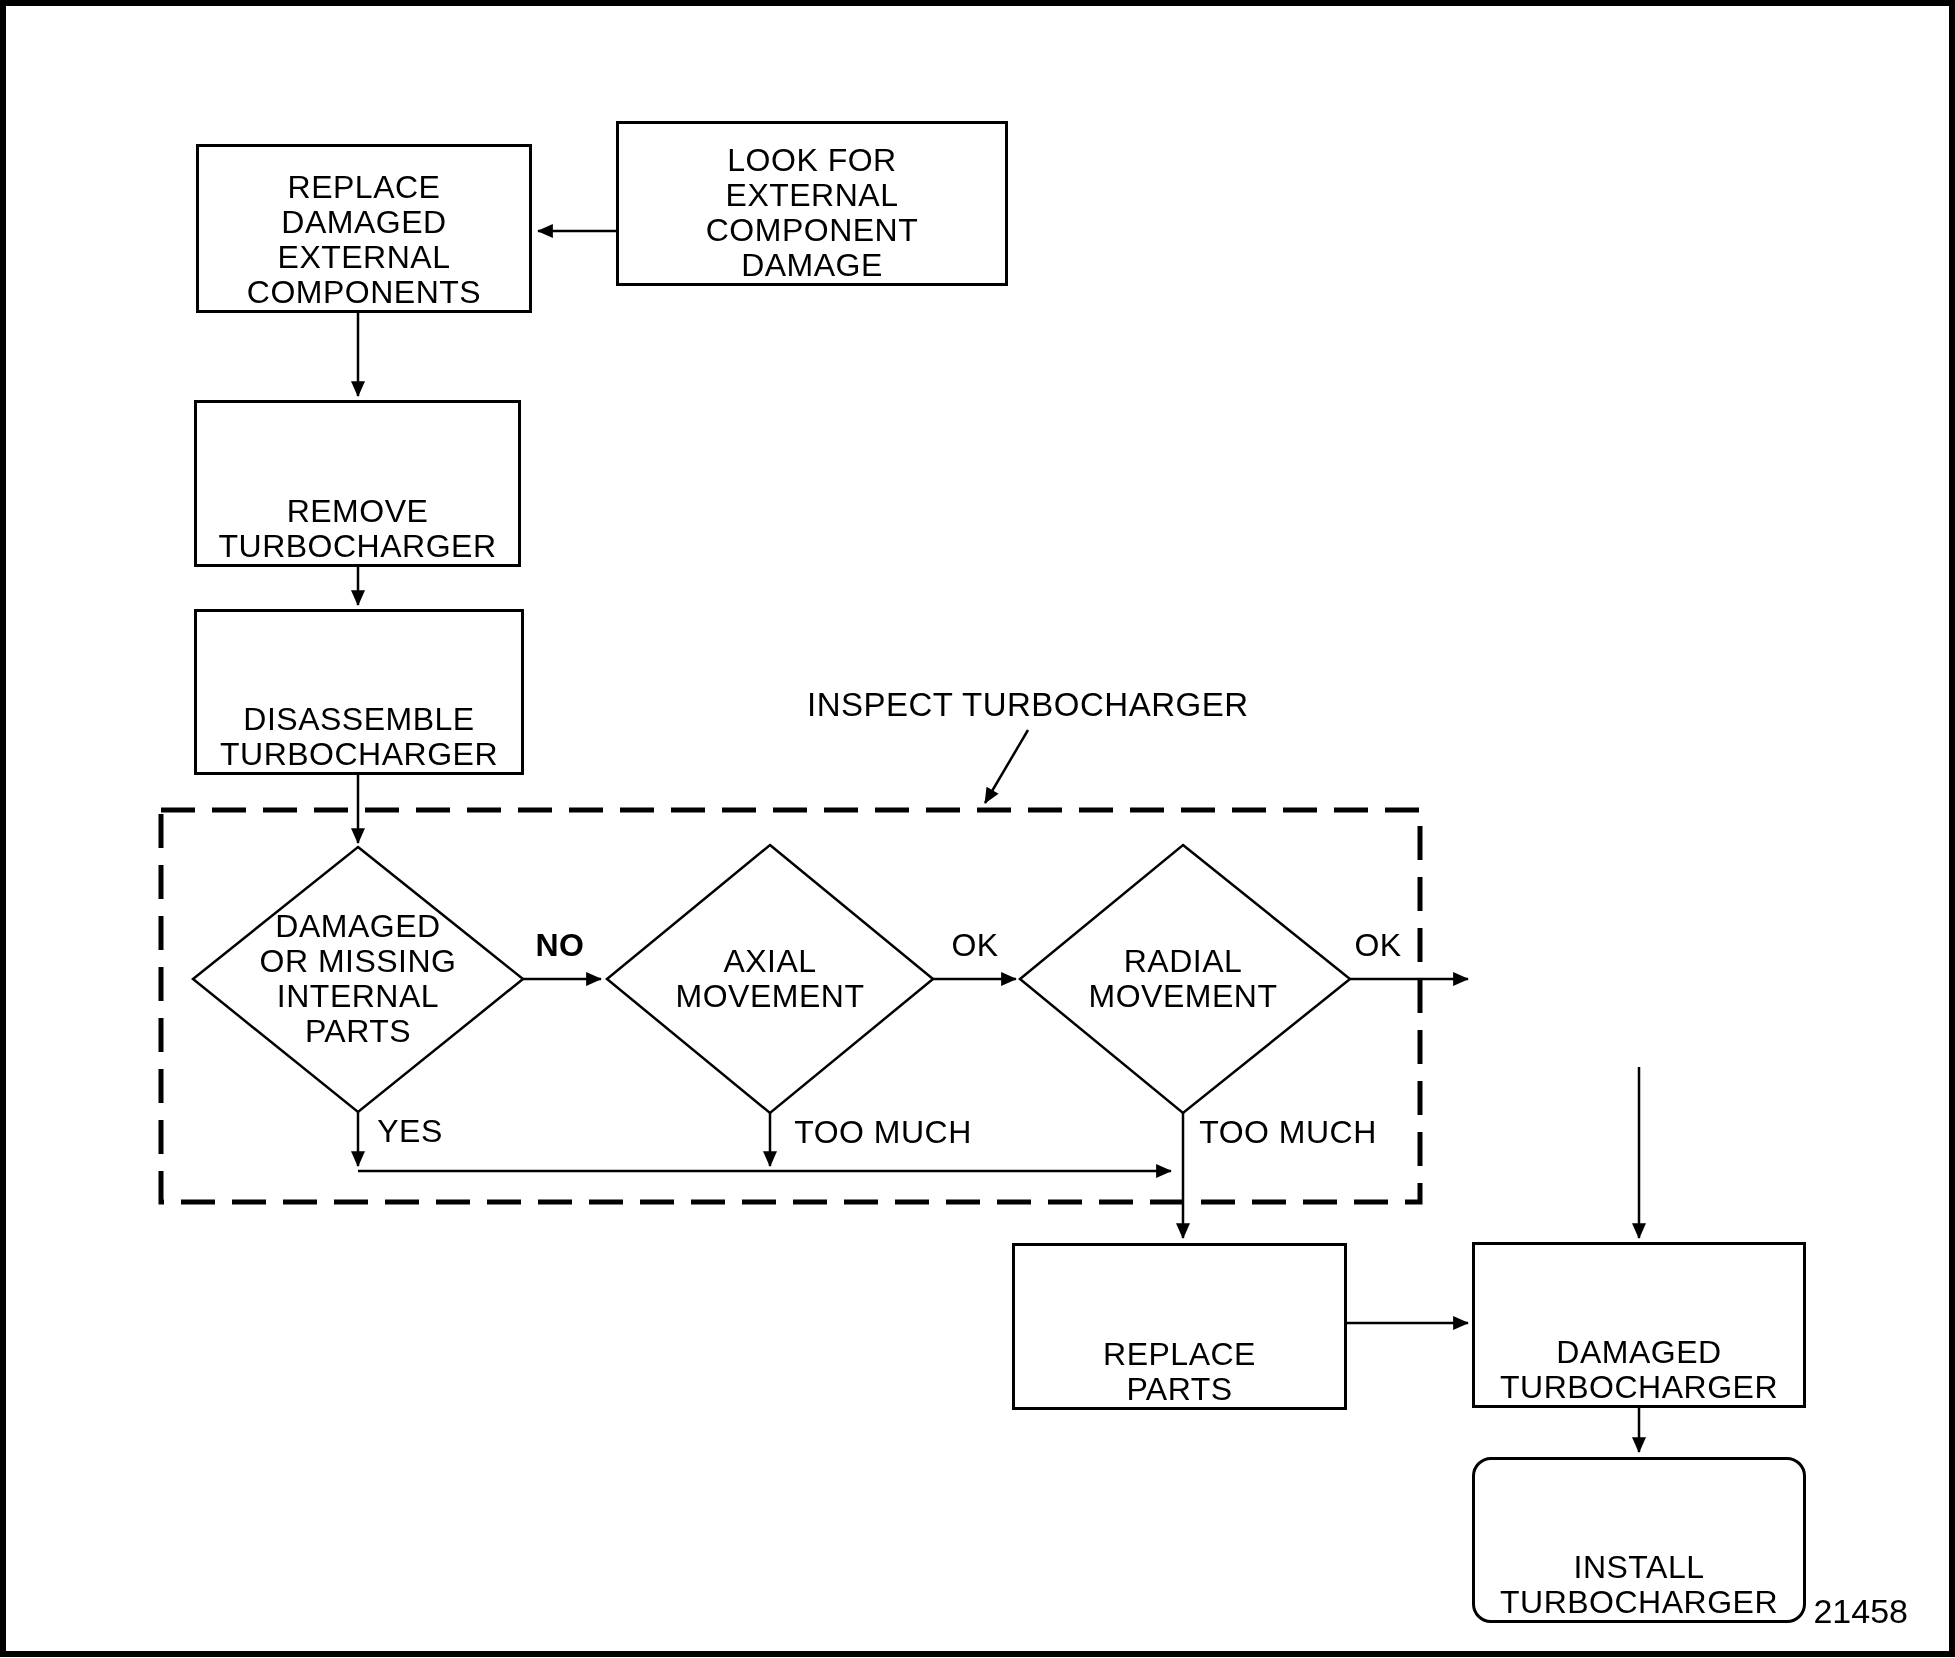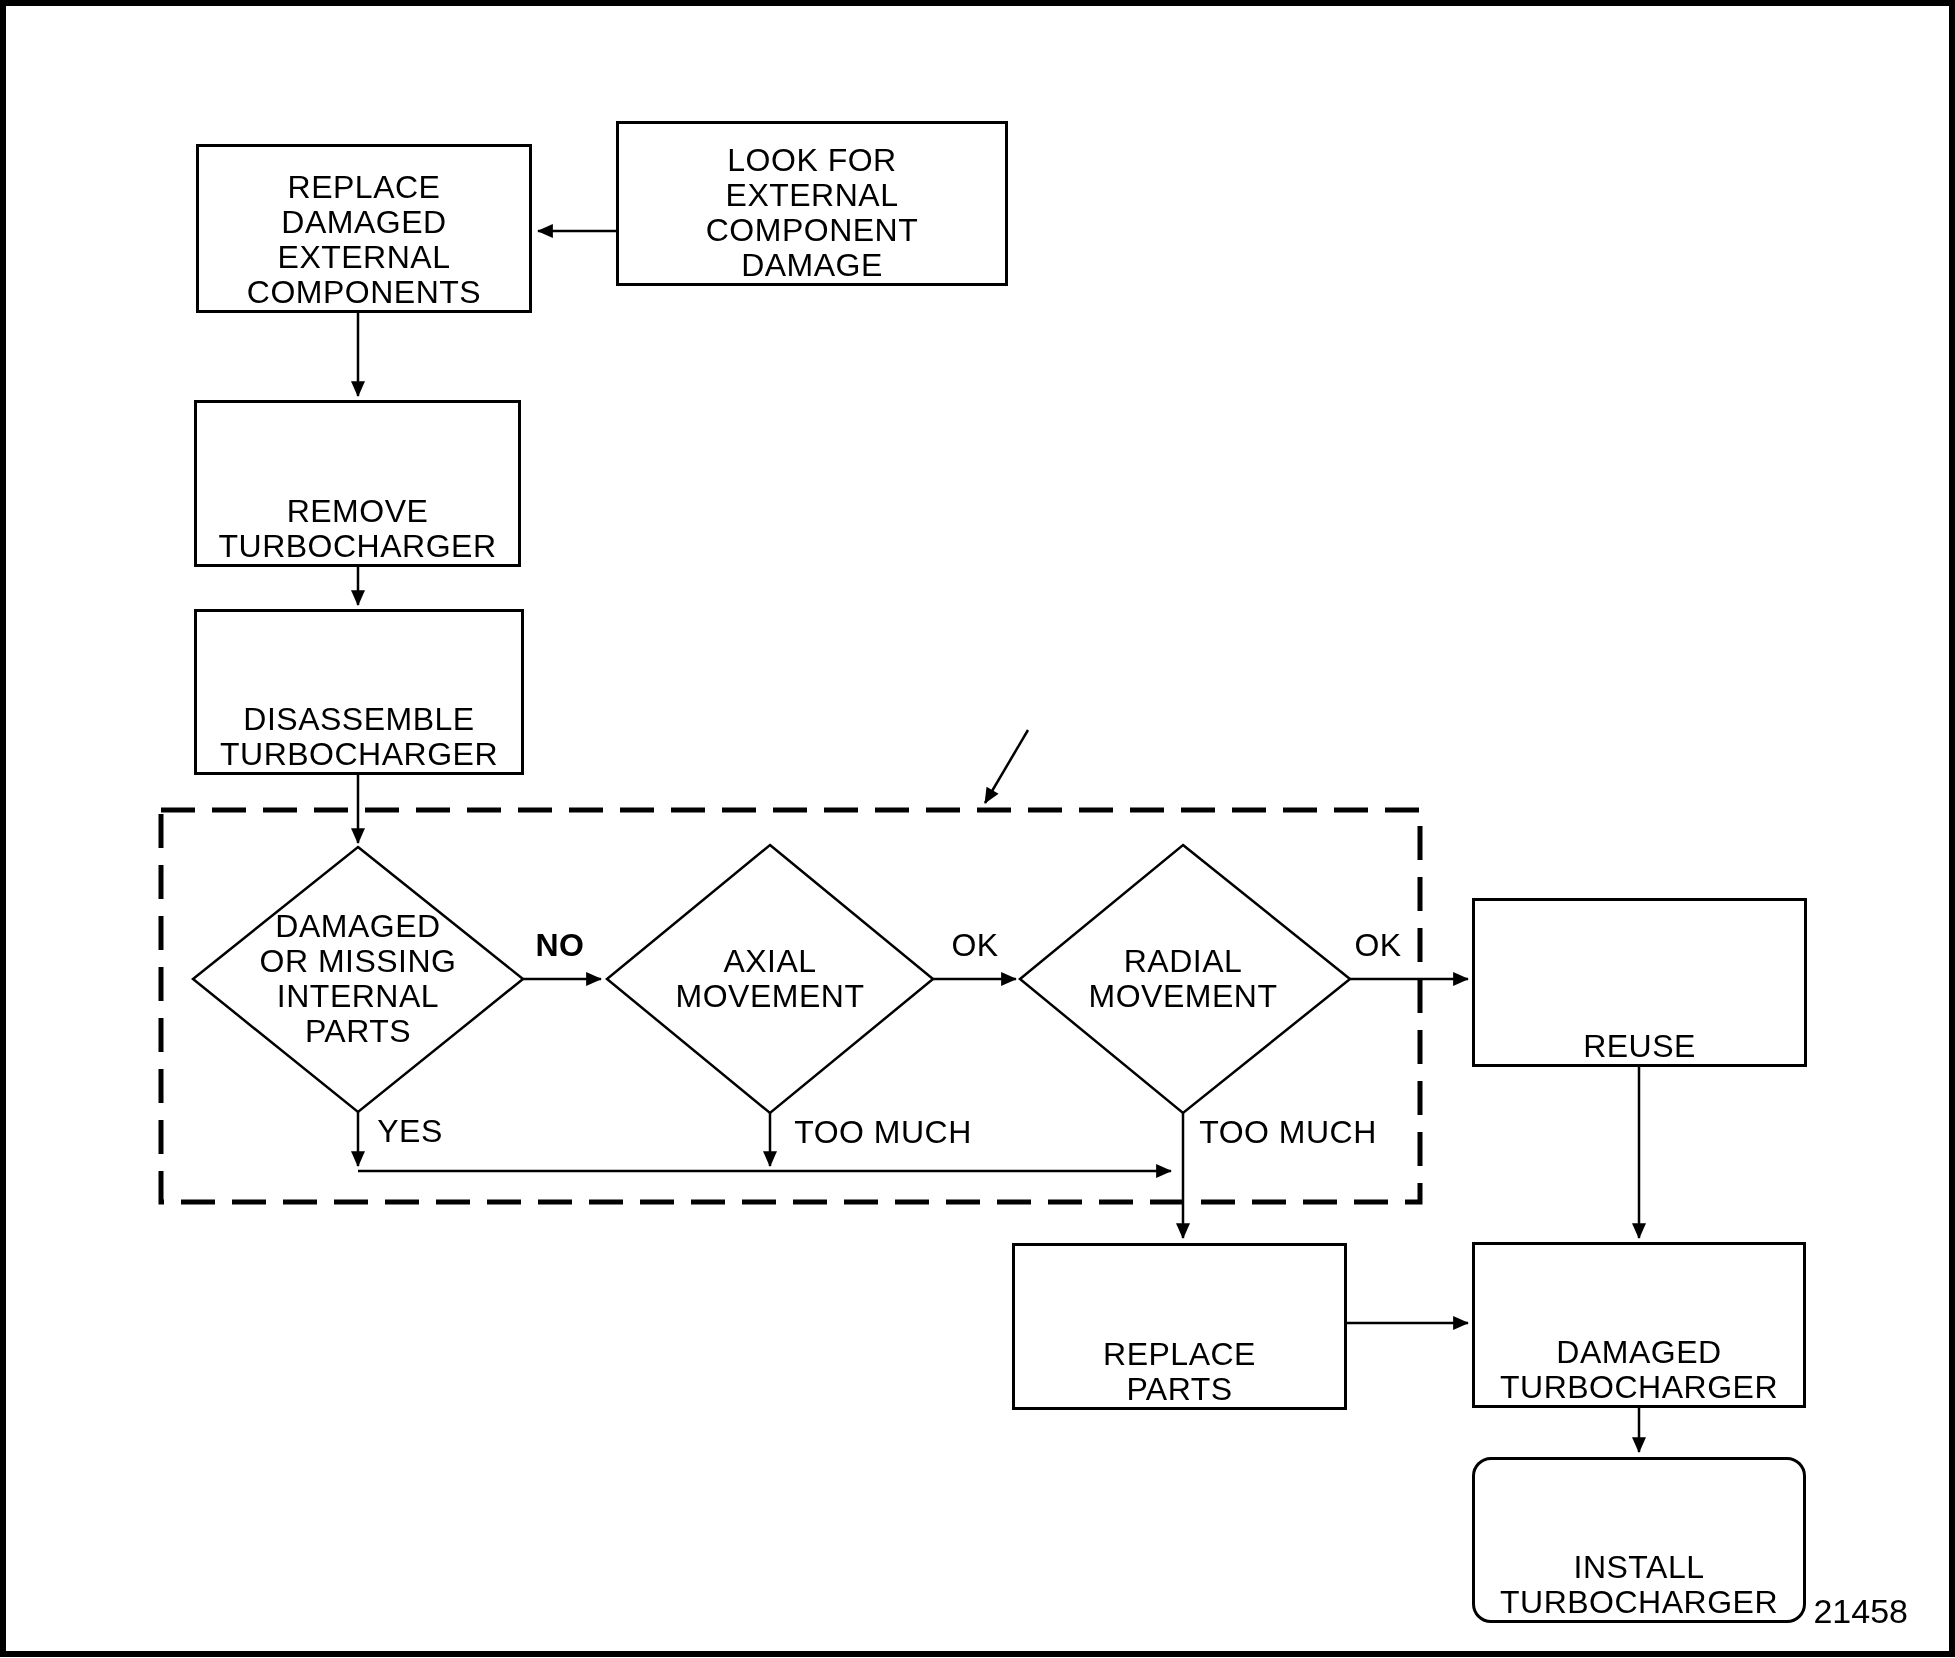--- a/index.html
+++ b/index.html
@@ -103,23 +103,20 @@
   <div class="node" style="left:194px;top:400px;width:327px;height:167px;">
     <span>REMOVE
 TURBOCHARGER</span>
   </div>
 
   <div class="node" style="left:194px;top:609px;width:330px;height:166px;">
     <span>DISASSEMBLE
 TURBOCHARGER</span>
   </div>
 
-  <div class="node" style="left:1472px;top:898px;width:335px;height:169px;">
-    <span>REUSE</span>
-  </div>
 
   <div class="node" style="left:1012px;top:1243px;width:335px;height:167px;">
     <span>REPLACE
 PARTS</span>
   </div>
 
   <div class="node" style="left:1472px;top:1242px;width:334px;height:166px;">
     <span>DAMAGED
 TURBOCHARGER</span>
   </div>
@@ -151,16 +148,17 @@
   <div class="edge-label" style="left:925px;top:926px;width:100px;">OK</div>
 
   <div class="edge-label" style="left:1328px;top:926px;width:100px;">OK</div>
 
   <div class="edge-label" style="left:355px;top:1112px;width:110px;">YES</div>
 
   <div class="edge-label" style="left:783px;top:1113px;width:200px;">TOO MUCH</div>
 
   <div class="edge-label" style="left:1188px;top:1113px;width:200px;">TOO MUCH</div>
 
+  <div class="caption">INSPECT TURBOCHARGER</div>
 
   <div class="fig-number">21458</div>
 
 </div>
 
 </body></html>

